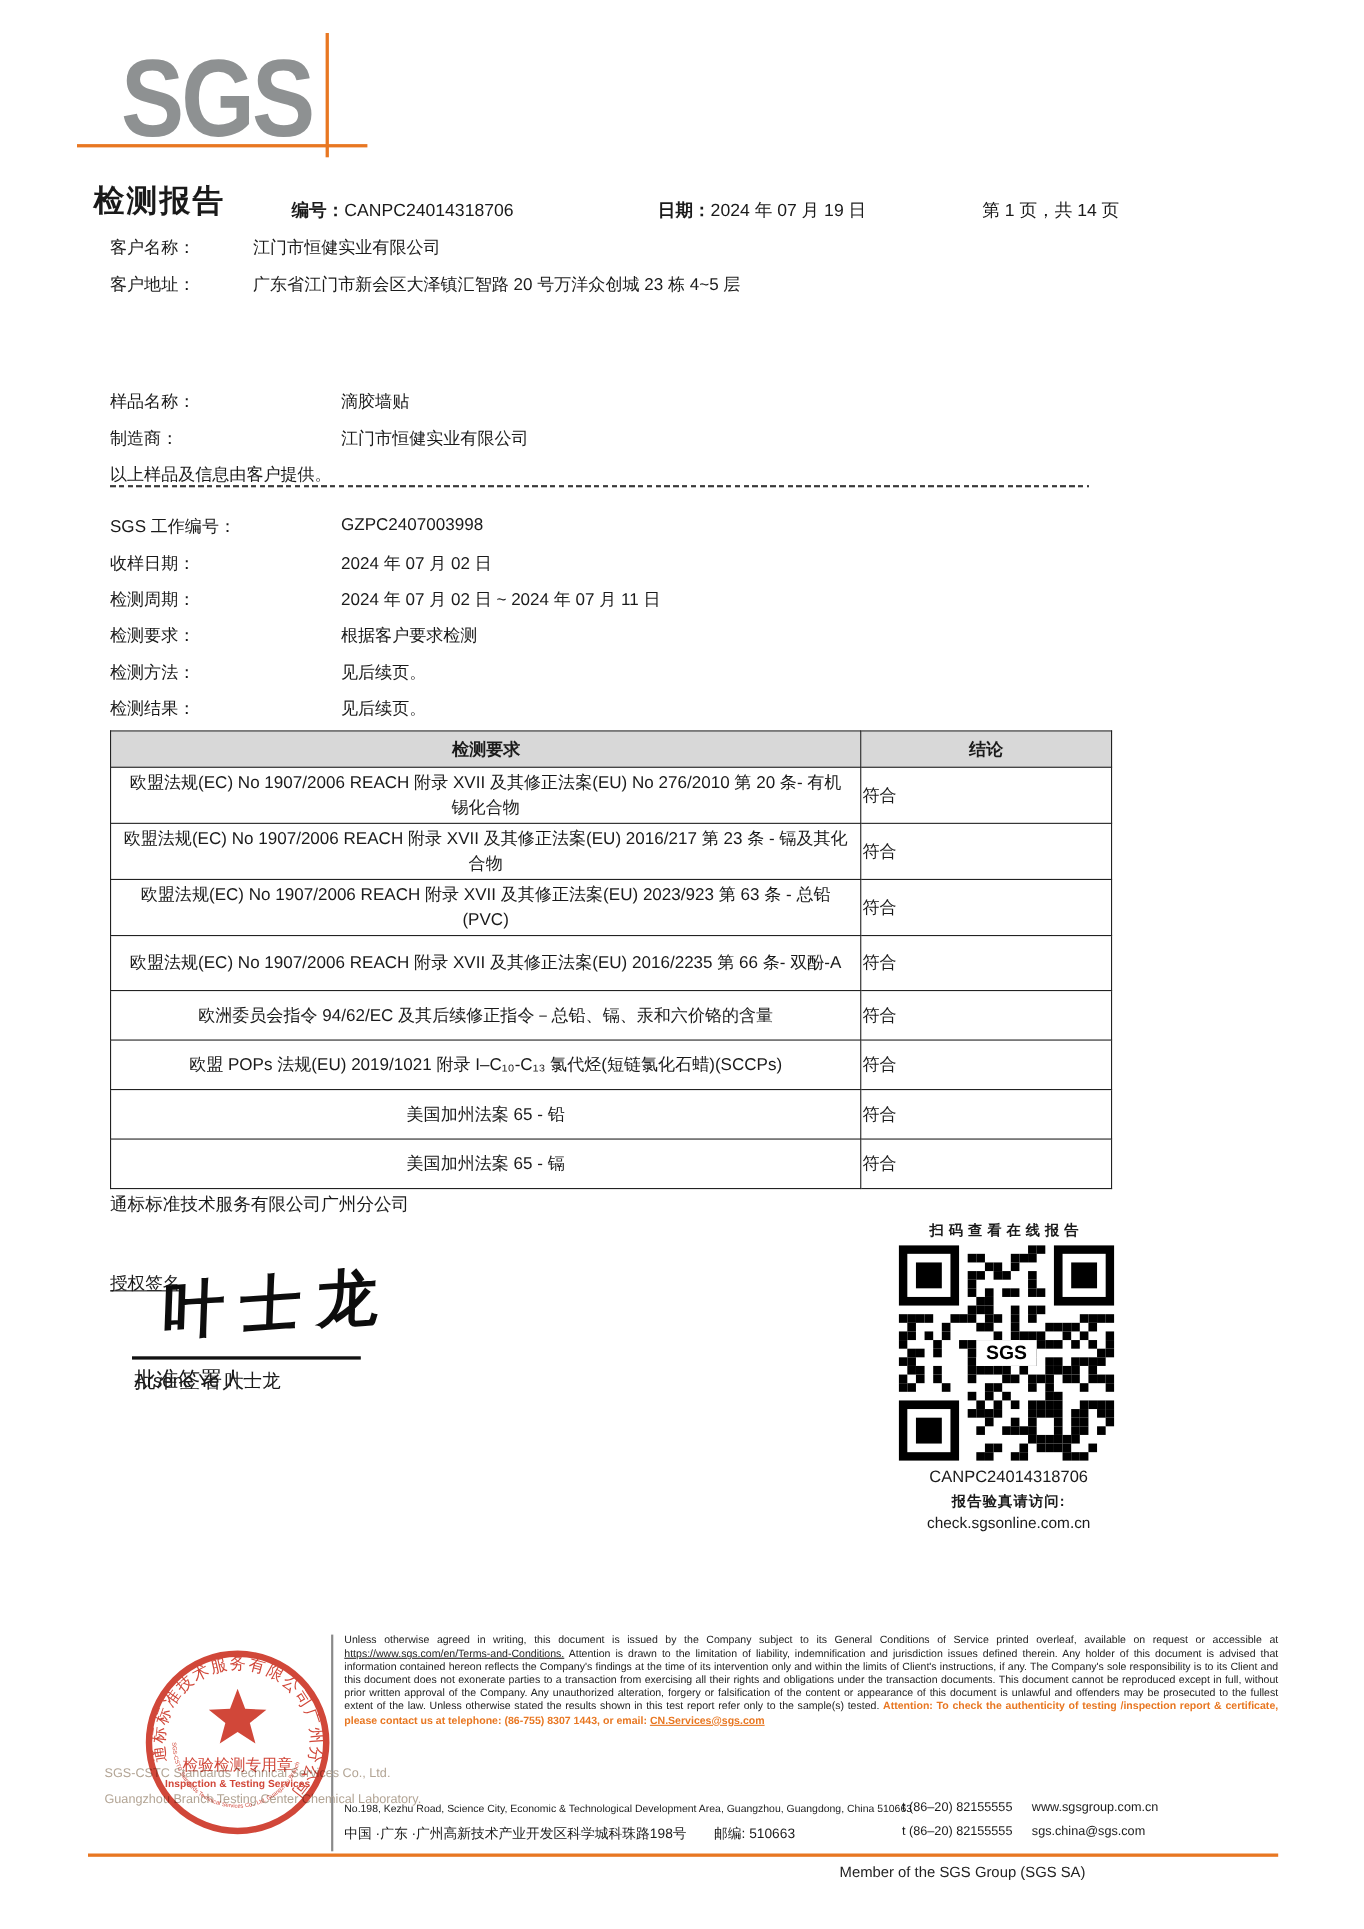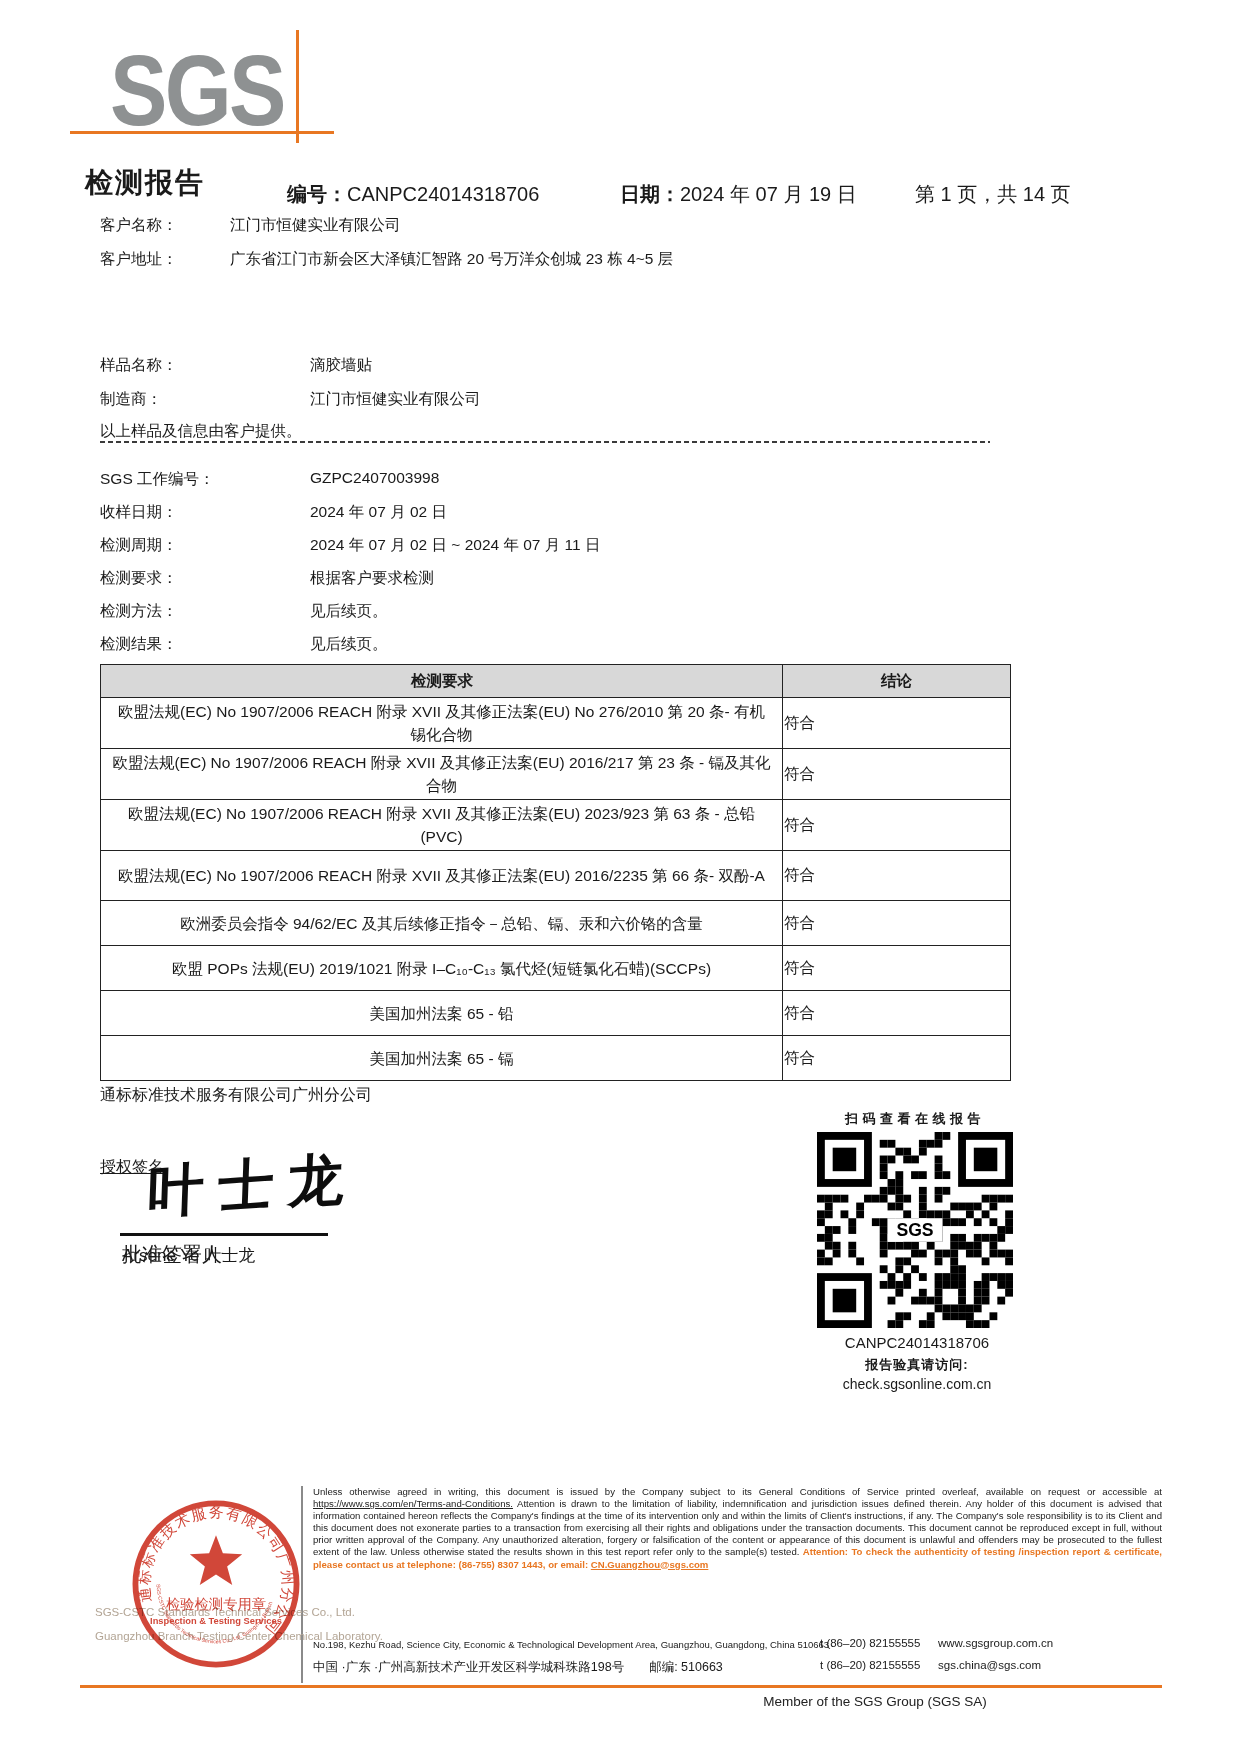--- a/index.html
+++ b/index.html
@@ -7,21 +7,21 @@
   .page{position:relative;width:1240px;height:1754px;background:#fff;overflow:hidden;}
 
   
   .logo-text{position:absolute;left:110px;top:40px;font-size:100px;line-height:100px;
     font-weight:bold;color:#8e9192;letter-spacing:-3px;transform:scaleX(.86);transform-origin:left top;}
   .logo-hline{position:absolute;left:70px;top:131px;width:264px;height:3px;background:#e87722;}
   .logo-vline{position:absolute;left:296px;top:30px;width:3px;height:113px;background:#e87722;}
 
   
   .title{position:absolute;left:85px;top:164px;font-size:28px;font-weight:bold;letter-spacing:2px;}
-  .meta{position:absolute;top:181px;font-size:20px;white-space:nowrap;margin-left:22px;}
+  .meta{position:absolute;top:181px;font-size:16px;white-space:nowrap;}
   .meta .b{font-weight:bold;}
   .meta-no{left:265px;}
   .meta-date{left:598px;}
   .meta-page{left:893px;}
 
   
   .frow{position:absolute;left:100px;display:flex;font-size:15.5px;white-space:nowrap;}
   .frow .lbl{display:inline-block;}
   .w130{width:130px;}
   .w210{width:210px;}
@@ -445,21 +445,21 @@
     <text x="100" y="124" text-anchor="middle" font-size="13.5" fill="#cd3728" font-family="'Liberation Sans',sans-serif">检验检测专用章</text>
     <text x="100" y="138" text-anchor="middle" font-size="8.8" font-weight="bold" fill="#cd3728" font-family="'Liberation Sans',sans-serif">Inspection &amp; Testing Services</text>
     <text font-size="5" fill="#cd3728" font-family="'Liberation Sans',sans-serif">
       <textPath href="#ringB">SGS-CSTC Standards Technical Services Co., Ltd. Guangzhou Branch</textPath>
     </text>
   </svg>
 
   <div class="fvline"></div>
   <div class="disclaimer">
     <span>Unless otherwise agreed in writing, this document is issued by the Company subject to its General Conditions of Service printed overleaf, available on request or accessible at </span><a>https://www.sgs.com/en/Terms-and-Conditions.</a><span> Attention is drawn to the limitation of liability, indemnification and jurisdiction issues defined therein. Any holder of this document is advised that information contained hereon reflects the Company's findings at the time of its intervention only and within the limits of Client's instructions, if any. The Company's sole responsibility is to its Client and this document does not exonerate parties to a transaction from exercising all their rights and obligations under the transaction documents. This document cannot be reproduced except in full, without prior written approval of the Company. Any unauthorized alteration, forgery or falsification of the content or appearance of this document is unlawful and offenders may be prosecuted to the fullest extent of the law. Unless otherwise stated the results shown in this test report refer only to the sample(s) tested.</span>
-    <span class="attn"><span>Attention: To check the authenticity of testing /inspection report &amp; certificate, please contact us at telephone: (86-755) 8307 1443, or email: </span><a>CN.Guangzhou@sgs.com</a></span>
+    <span class="attn"><span>Attention: To check the authenticity of testing /inspection report &amp; certificate, please contact us at telephone: (86-755) 8307 1443, or email: </span><a>CN.Services@sgs.com</a></span>
   </div>
   <div class="addr-row addr1">
     <span class="a-addr">No.198, Kezhu Road, Science City, Economic &amp; Technological Development Area, Guangzhou, Guangdong, China 510663</span>
     <span class="a-tel">t (86–20) 82155555</span>
     <span class="a-web">www.sgsgroup.com.cn</span>
   </div>
   <div class="addr-row addr2">
     <span class="a-addr">中国 ·广东 ·广州高新技术产业开发区科学城科珠路198号　　邮编: 510663</span>
     <span class="a-tel">t (86–20) 82155555</span>
     <span class="a-web">sgs.china@sgs.com</span>

